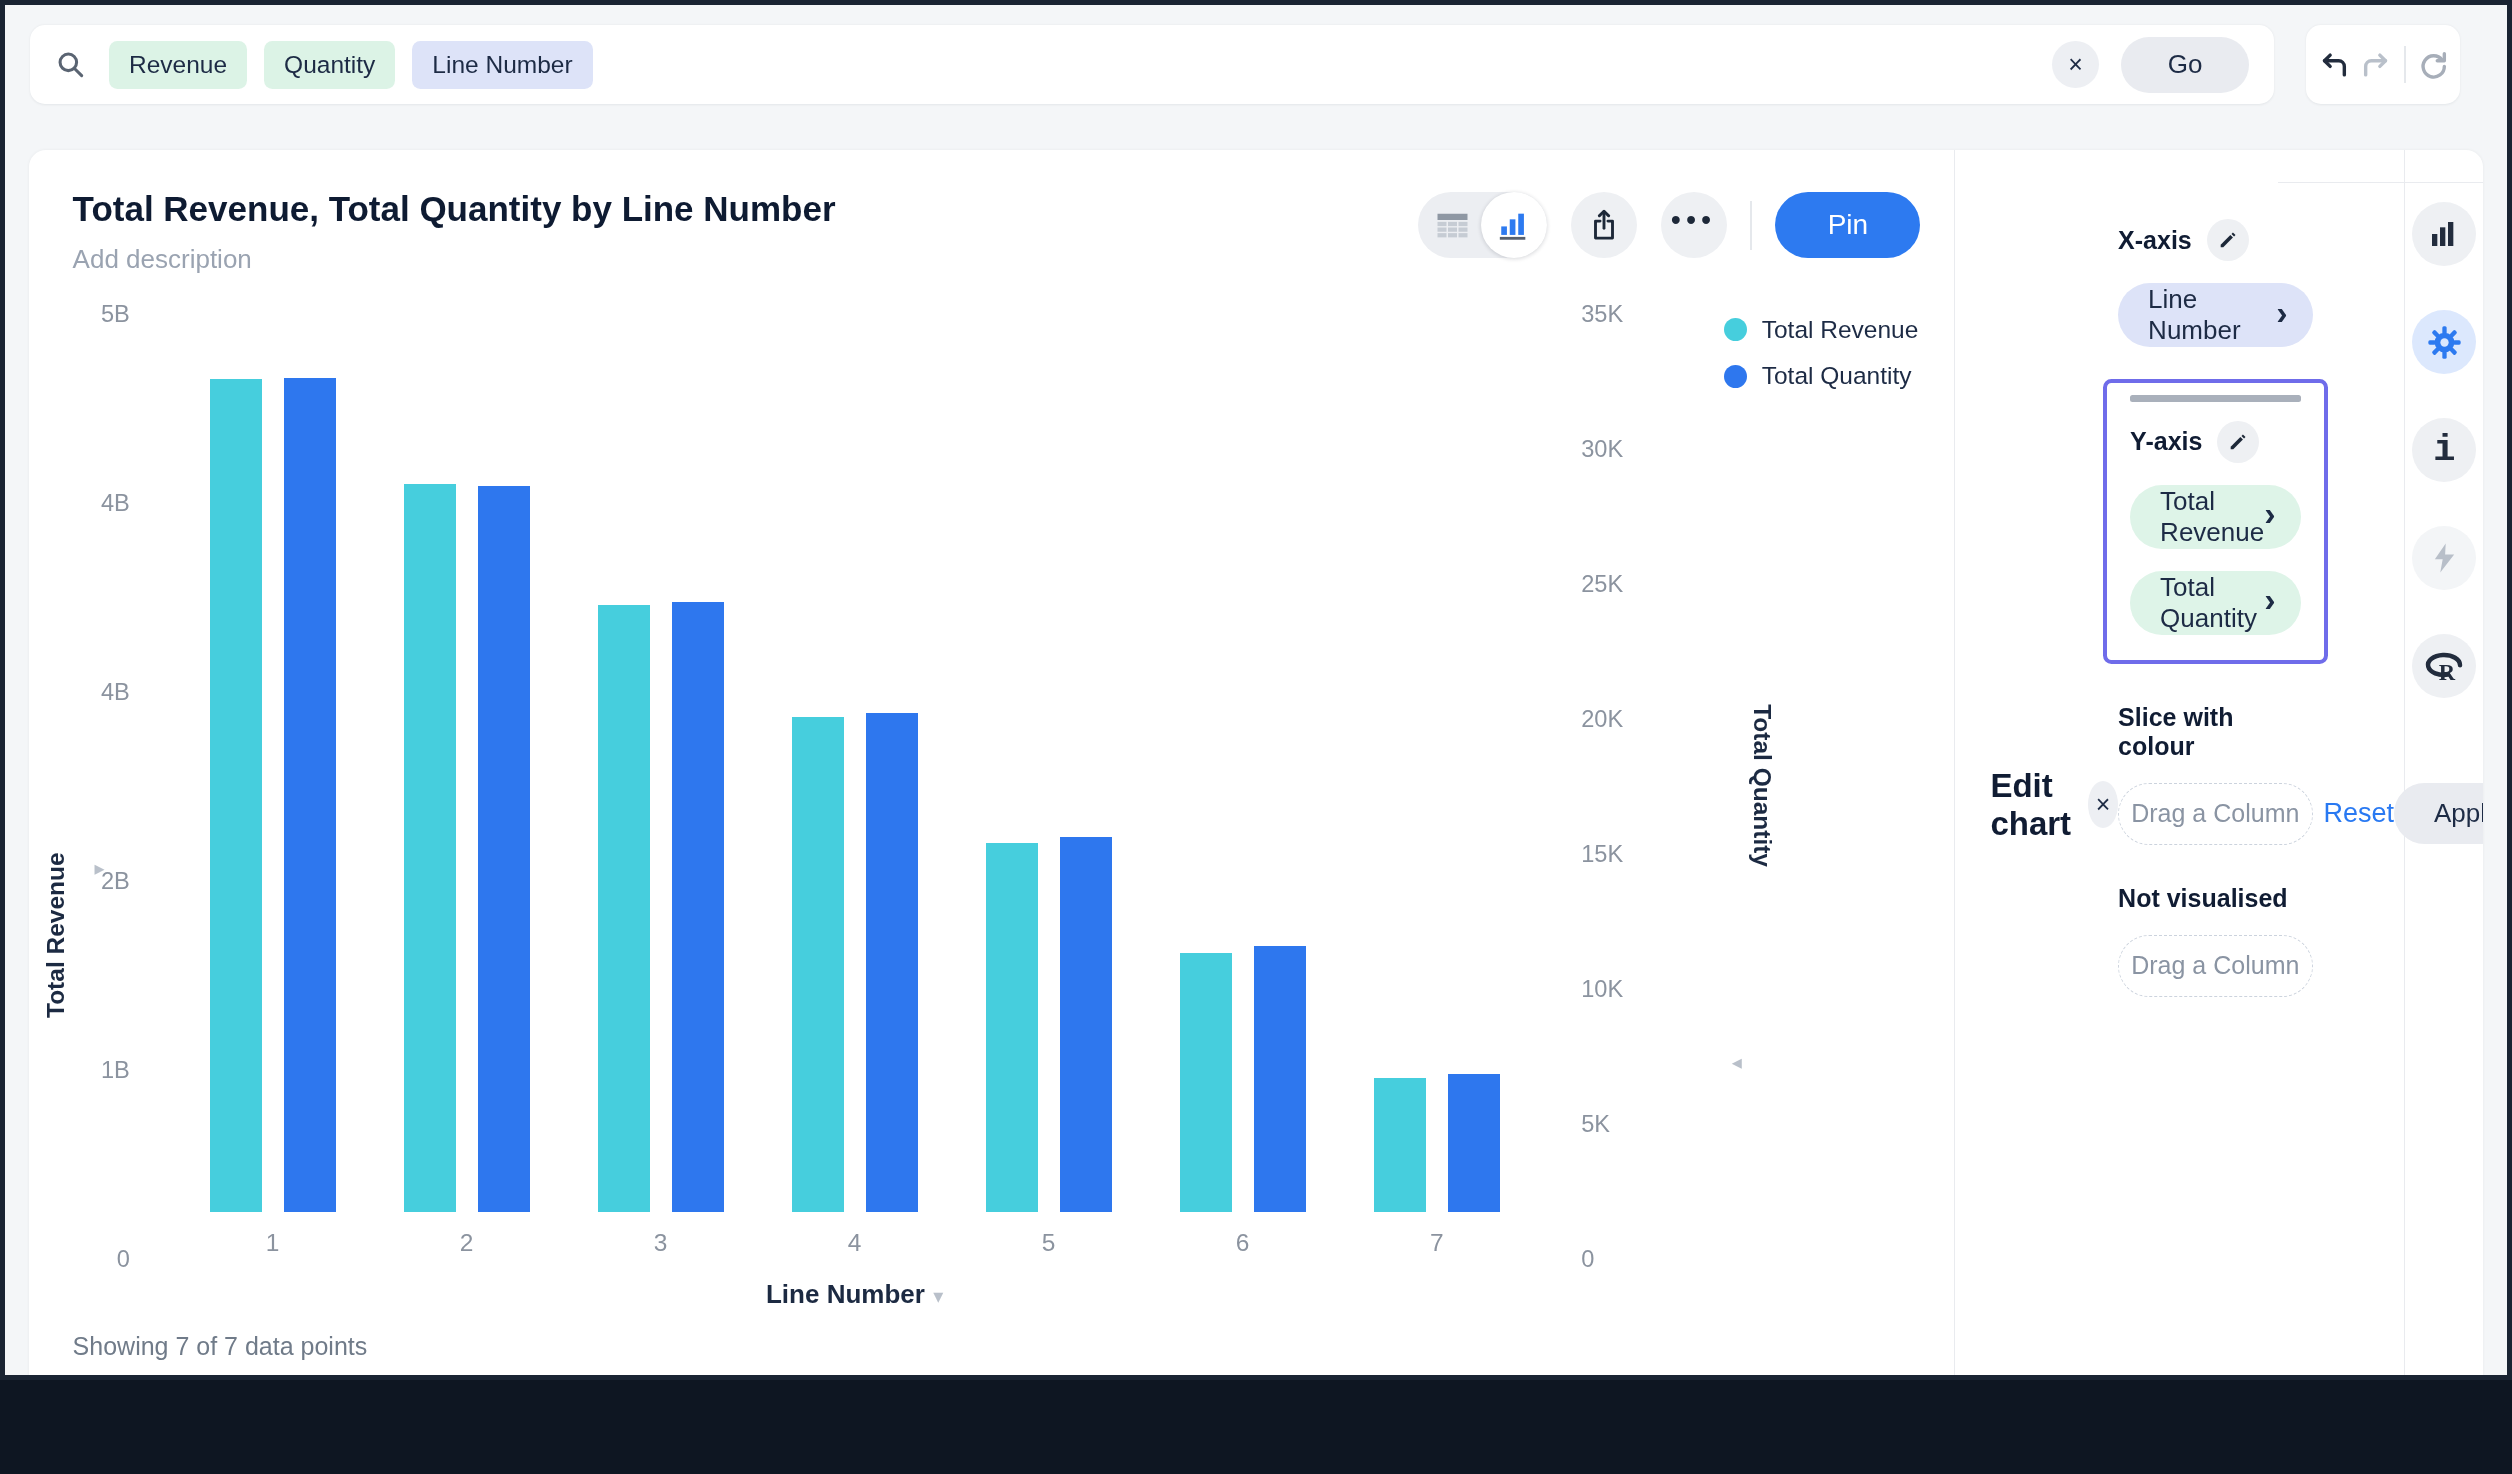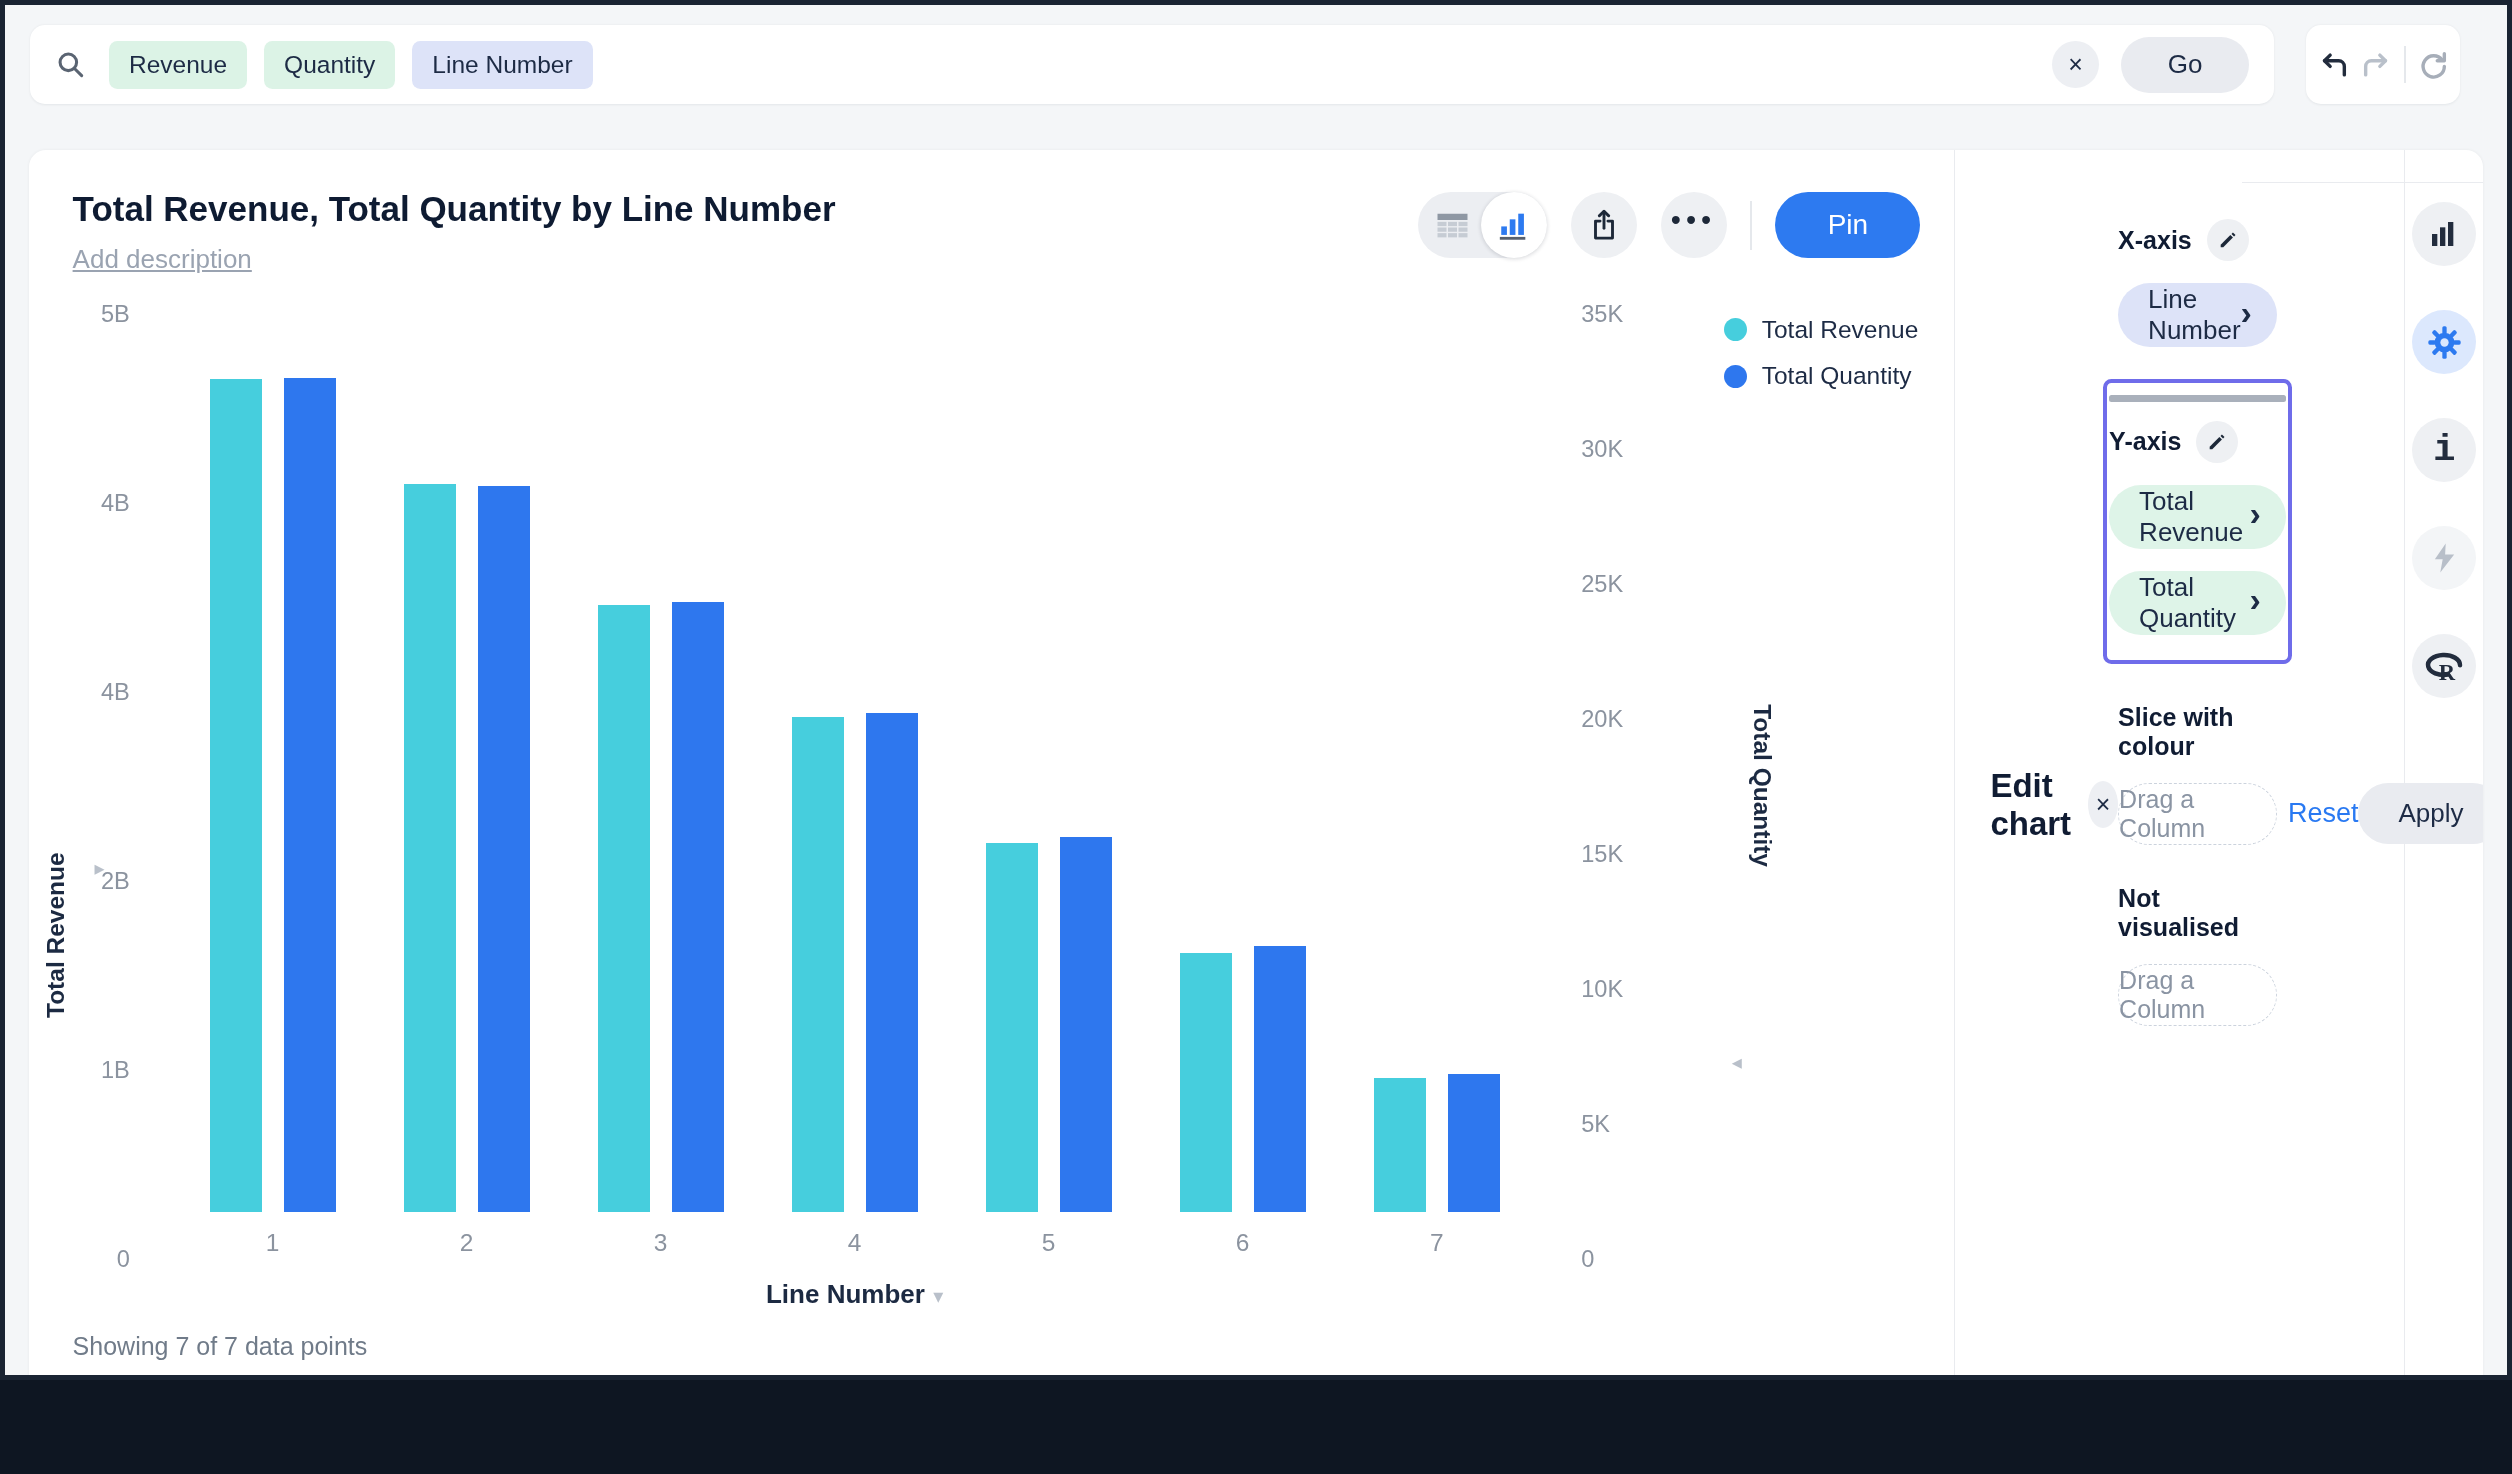--- a/index.html
+++ b/index.html
@@ -24,21 +24,21 @@
     font-size:26px;color:#1d2b45;cursor:pointer;}
   .history-card{width:154px;height:79px;background:#fff;border-radius:15px;display:flex;align-items:center;
     justify-content:space-evenly;box-shadow:0 0.8px 2.5px rgba(16,24,40,.07);}
   .vdiv{width:1.7px;height:37px;background:#e5e8ec;}
   
   .main-card{margin:46px 23.6px 0;height:1297px;background:#fff;border-radius:17px;display:flex;overflow:hidden;
     box-shadow:0 0.8px 3.4px rgba(16,24,40,.06);}
   .chart-section{flex:1;min-width:0;display:flex;flex-direction:column;padding-top:39px;border-right:1.7px solid #e9ebef;}
   .chart-header{display:flex;justify-content:space-between;align-items:flex-start;padding:0 34px 0 44px;}
   .chart-title{font-size:35px;font-weight:700;color:#0e1b32;}
-  .chart-desc{font-size:26px;color:#9aa3b1;margin-top:15px;text-decoration:underline;}
+  .chart-desc{font-size:26px;color:#9aa3b1;margin-top:15px;}
   .toolbar{display:flex;align-items:center;gap:23.6px;margin-top:3.4px;}
   .toggle{height:66px;background:#eceef2;border-radius:843px;display:flex;align-items:center;padding:0 6.7px 0 17px;gap:11.8px;}
   .toggle-seg-active{width:66px;height:66px;background:#fff;border-radius:50%;display:flex;align-items:center;justify-content:center;
     box-shadow:0 0.8px 4.2px rgba(16,24,40,.18);margin-right:-6.7px;}
   .tool-circle{width:66px;height:66px;border-radius:50%;background:#eef0f3;display:flex;align-items:center;justify-content:center;cursor:pointer;}
   .dots{font-size:29px;letter-spacing:5px;color:#1d2838;padding-bottom:10px;}
   .pin-btn{height:66px;min-width:145px;border-radius:843px;background:#2d7af0;color:#fff;font-size:28px;
     display:flex;align-items:center;justify-content:center;cursor:pointer;}
   .tb-div{width:1.7px;height:49px;background:#e5e8ec;}
   
@@ -74,21 +74,21 @@
   .ep-tab.active{color:#2979f2;border-bottom:5px solid #2979f2;margin-bottom:-1.7px;}
   .ep-body{flex:1;padding-top:37px;}
   .sec-label-row{display:flex;align-items:center;gap:15px;}
   .sec-label{font-size:25px;font-weight:700;color:#101c33;}
   .pencil-circle{width:42px;height:42px;border-radius:50%;background:#eef0f3;display:flex;align-items:center;justify-content:center;cursor:pointer;}
   .field-pill{margin-top:22px;height:64px;border-radius:843px;display:flex;align-items:center;justify-content:space-between;
     padding:0 25px 0 30px;font-size:26px;color:#1d2b45;cursor:pointer;}
   .field-pill.lav{background:#dde3f8;}
   .field-pill.green{background:#def4e8;}
   .pill-chev{font-size:34px;color:#1d2b45;font-weight:700;line-height:0;padding-bottom:6.7px;}
-  .ybox{margin:32px -15px 6px;border:4.2px solid #6f6cea;border-radius:8.4px;padding:15px 2px 25px;}
+  .ybox{margin:32px -15px 6px;border:4.2px solid #6f6cea;border-radius:8.4px;padding:15px 23px 25px;}
   .drop-bar{height:7.6px;background:#a9b0bb;border-radius:2.5px;margin:-3.4px 0 18.6px;}
   .drag-pill{margin-top:22px;height:62px;border:1.7px dashed #ccd3dd;border-radius:843px;display:flex;align-items:center;
     justify-content:center;font-size:25px;color:#8a94a3;}
   .mt44{margin-top:39px;}
   .ep-footer{margin:0 -35px;border-top:1.7px solid #e9ebef;padding:29px 46px 11.8px;display:flex;justify-content:space-between;align-items:center;}
   .reset-link{font-size:27px;color:#2979f2;cursor:pointer;}
   .apply-btn{height:61px;min-width:145px;border-radius:843px;background:#e9ebf0;display:flex;align-items:center;justify-content:center;
     font-size:26px;color:#1d2b45;cursor:pointer;}
   
   .rail{width:78px;display:flex;flex-direction:column;align-items:center;padding-top:52px;gap:44px;}

